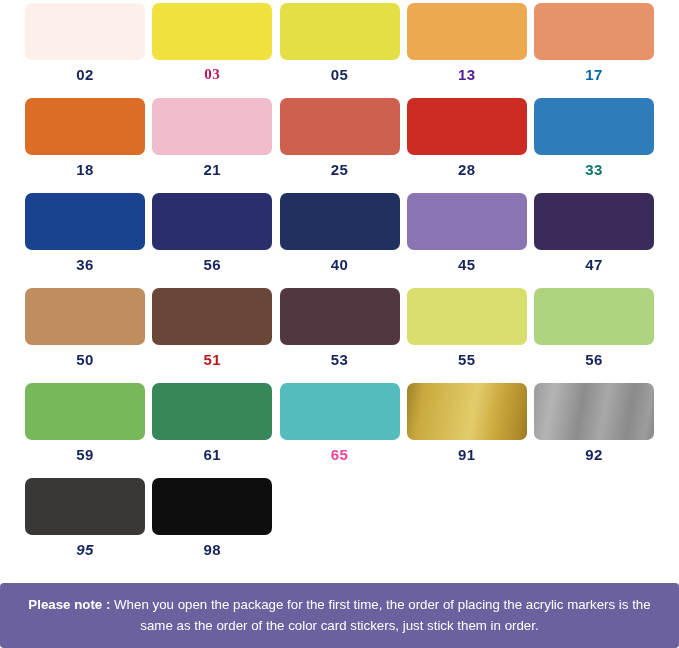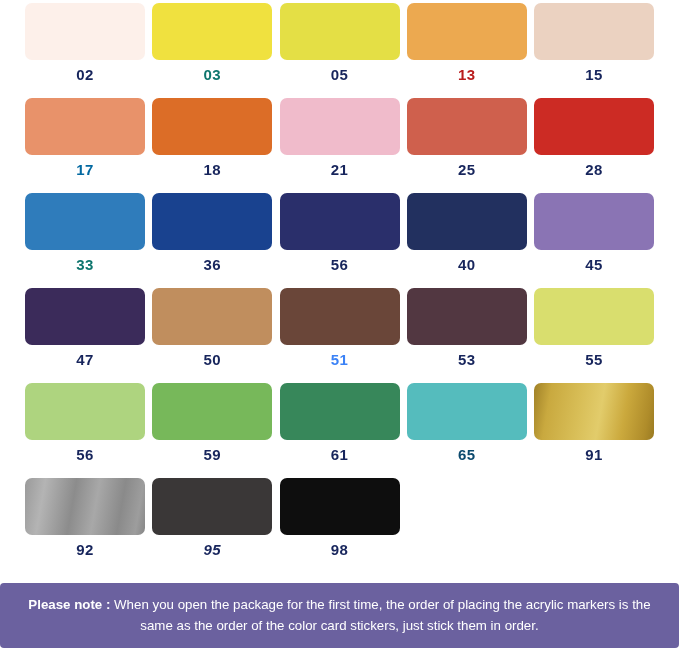--- a/index.html
+++ b/index.html
@@ -92,33 +92,29 @@
 
 <div id="page">
 
   <div id="swatch-grid">
       <div class="swatch-cell">
         <div class="swatch-chip" style="background: rgb(253, 240, 234);"></div>
         <div class="swatch-label" style="color: rgb(23, 37, 92);">02</div>
       </div>
       <div class="swatch-cell">
         <div class="swatch-chip" style="background: rgb(240, 225, 63);"></div>
-        <div class="swatch-label" style="color: #0f766e;">03</div>
+        <div class="swatch-label" style="color: #be185d; font-family: Liberation Serif, serif;">03</div>
       </div>
       <div class="swatch-cell">
         <div class="swatch-chip" style="background: rgb(228, 223, 69);"></div>
         <div class="swatch-label" style="color: rgb(23, 37, 92);">05</div>
       </div>
       <div class="swatch-cell">
         <div class="swatch-chip" style="background: rgb(236, 169, 80);"></div>
-        <div class="swatch-label" style="color: #b91c1c; text-align: center;">13</div>
-      </div>
-      <div class="swatch-cell">
-        <div class="swatch-chip" style="background: rgb(235, 210, 193);"></div>
-        <div class="swatch-label" style="color: rgb(23, 37, 92);">15</div>
+        <div class="swatch-label" style="color: #4c1d95; text-align: center;">13</div>
       </div>
       <div class="swatch-cell">
         <div class="swatch-chip" style="background: rgb(232, 146, 106);"></div>
         <div class="swatch-label" style="color: #0369a1;">17</div>
       </div>
       <div class="swatch-cell">
         <div class="swatch-chip" style="background: rgb(220, 109, 39);"></div>
         <div class="swatch-label" style="color: rgb(23, 37, 92);">18</div>
       </div>
       <div class="swatch-cell">
@@ -156,21 +152,21 @@
       <div class="swatch-cell">
         <div class="swatch-chip" style="background: rgb(59, 43, 90);"></div>
         <div class="swatch-label" style="color: rgb(23, 37, 92);">47</div>
       </div>
       <div class="swatch-cell">
         <div class="swatch-chip" style="background: rgb(192, 142, 94);"></div>
         <div class="swatch-label" style="color: rgb(23, 37, 92);">50</div>
       </div>
       <div class="swatch-cell">
         <div class="swatch-chip" style="background: rgb(106, 70, 57);"></div>
-        <div class="swatch-label" style="color: #3b82f6;">51</div>
+        <div class="swatch-label" style="color: #b91c1c;">51</div>
       </div>
       <div class="swatch-cell">
         <div class="swatch-chip" style="background: rgb(82, 55, 65);"></div>
         <div class="swatch-label" style="color: rgb(23, 37, 92);">53</div>
       </div>
       <div class="swatch-cell">
         <div class="swatch-chip" style="background: rgb(217, 222, 110);"></div>
         <div class="swatch-label" style="color: rgb(23, 37, 92);">55</div>
       </div>
       <div class="swatch-cell">
@@ -180,21 +176,21 @@
       <div class="swatch-cell">
         <div class="swatch-chip" style="background: rgb(119, 184, 90);"></div>
         <div class="swatch-label" style="color: rgb(23, 37, 92);">59</div>
       </div>
       <div class="swatch-cell">
         <div class="swatch-chip" style="background: rgb(55, 135, 90);"></div>
         <div class="swatch-label" style="color: rgb(23, 37, 92);">61</div>
       </div>
       <div class="swatch-cell">
         <div class="swatch-chip" style="background: rgb(85, 188, 189);"></div>
-        <div class="swatch-label" style="color: #0c4a6e;">65</div>
+        <div class="swatch-label" style="color: #ec4899;">65</div>
       </div>
       <div class="swatch-cell">
         <div class="swatch-chip" style="background: linear-gradient(100deg, rgb(160, 129, 39) 0%, rgb(201, 169, 63) 14%, rgb(216, 190, 87) 38%, rgb(226, 204, 107) 55%, rgb(203, 169, 61) 74%, rgb(175, 140, 42) 92%, rgb(153, 122, 34) 100%);"></div>
         <div class="swatch-label" style="color: rgb(23, 37, 92);">91</div>
       </div>
       <div class="swatch-cell">
         <div class="swatch-chip" style="background: linear-gradient(100deg, rgb(154, 154, 154) 0%, rgb(180, 180, 180) 16%, rgb(140, 140, 140) 40%, rgb(168, 168, 168) 58%, rgb(138, 138, 138) 78%, rgb(157, 157, 157) 92%, rgb(134, 134, 134) 100%);"></div>
         <div class="swatch-label" style="color: rgb(23, 37, 92);">92</div>
       </div>
       <div class="swatch-cell">

